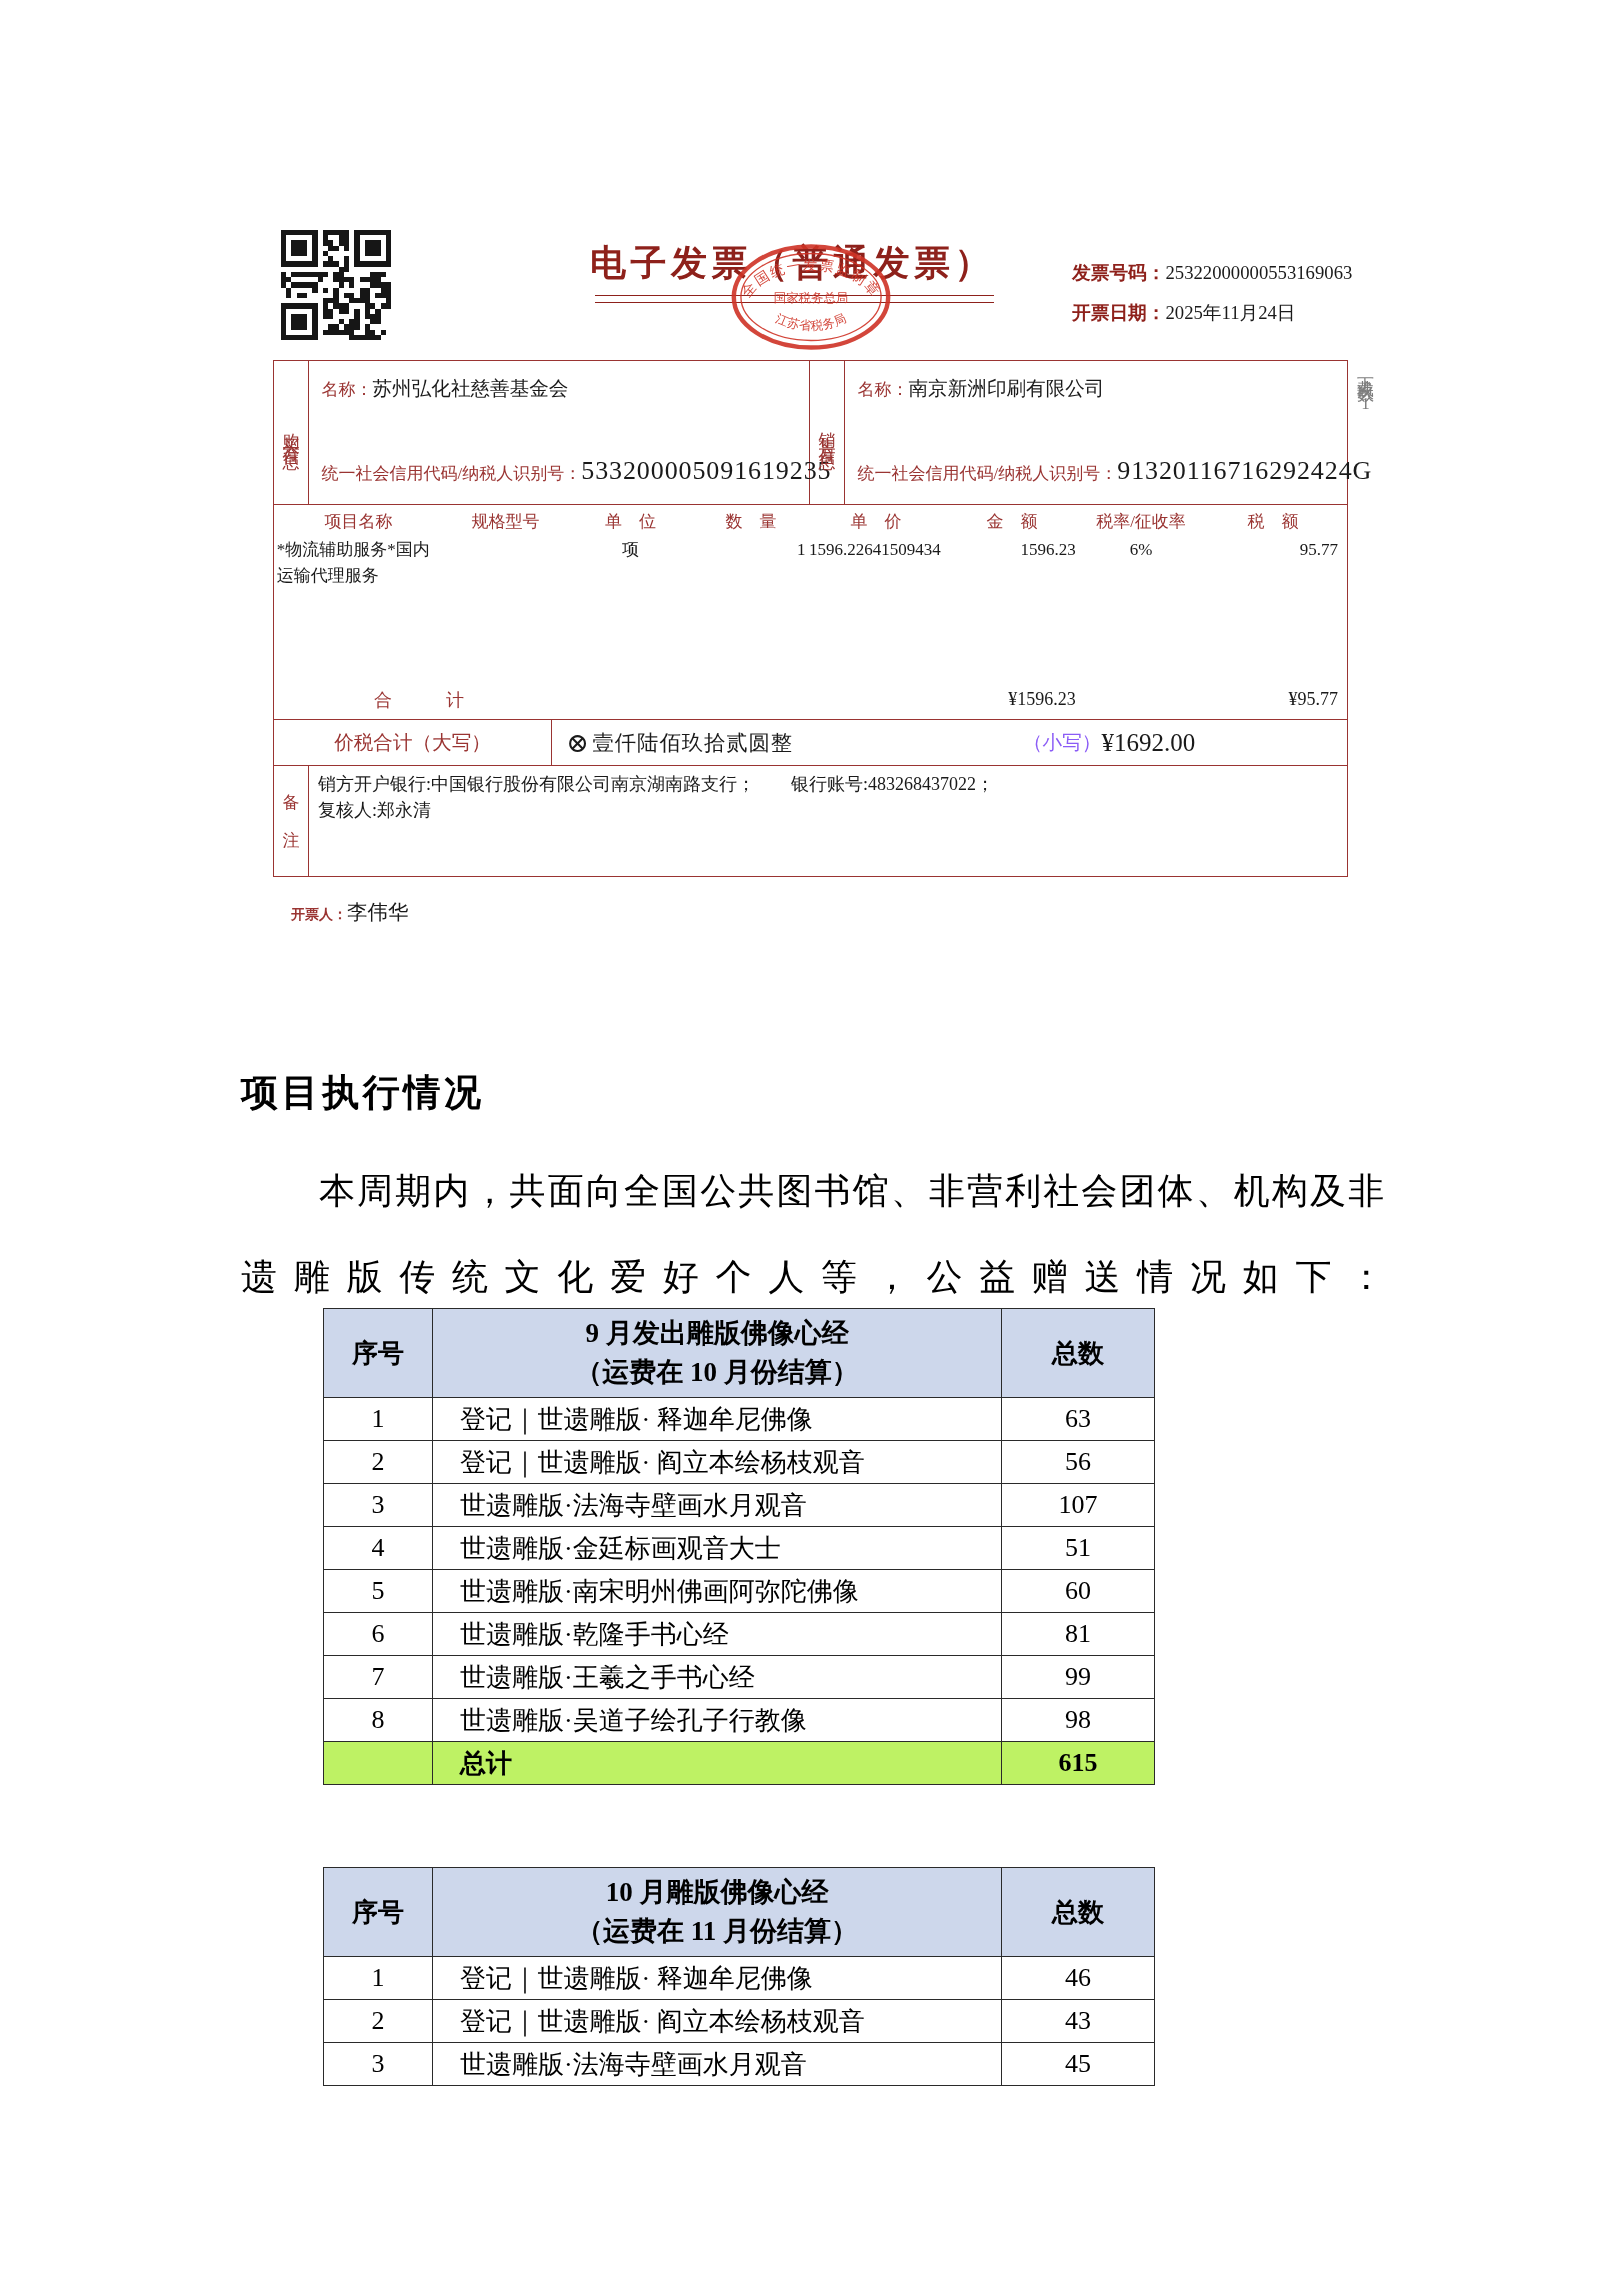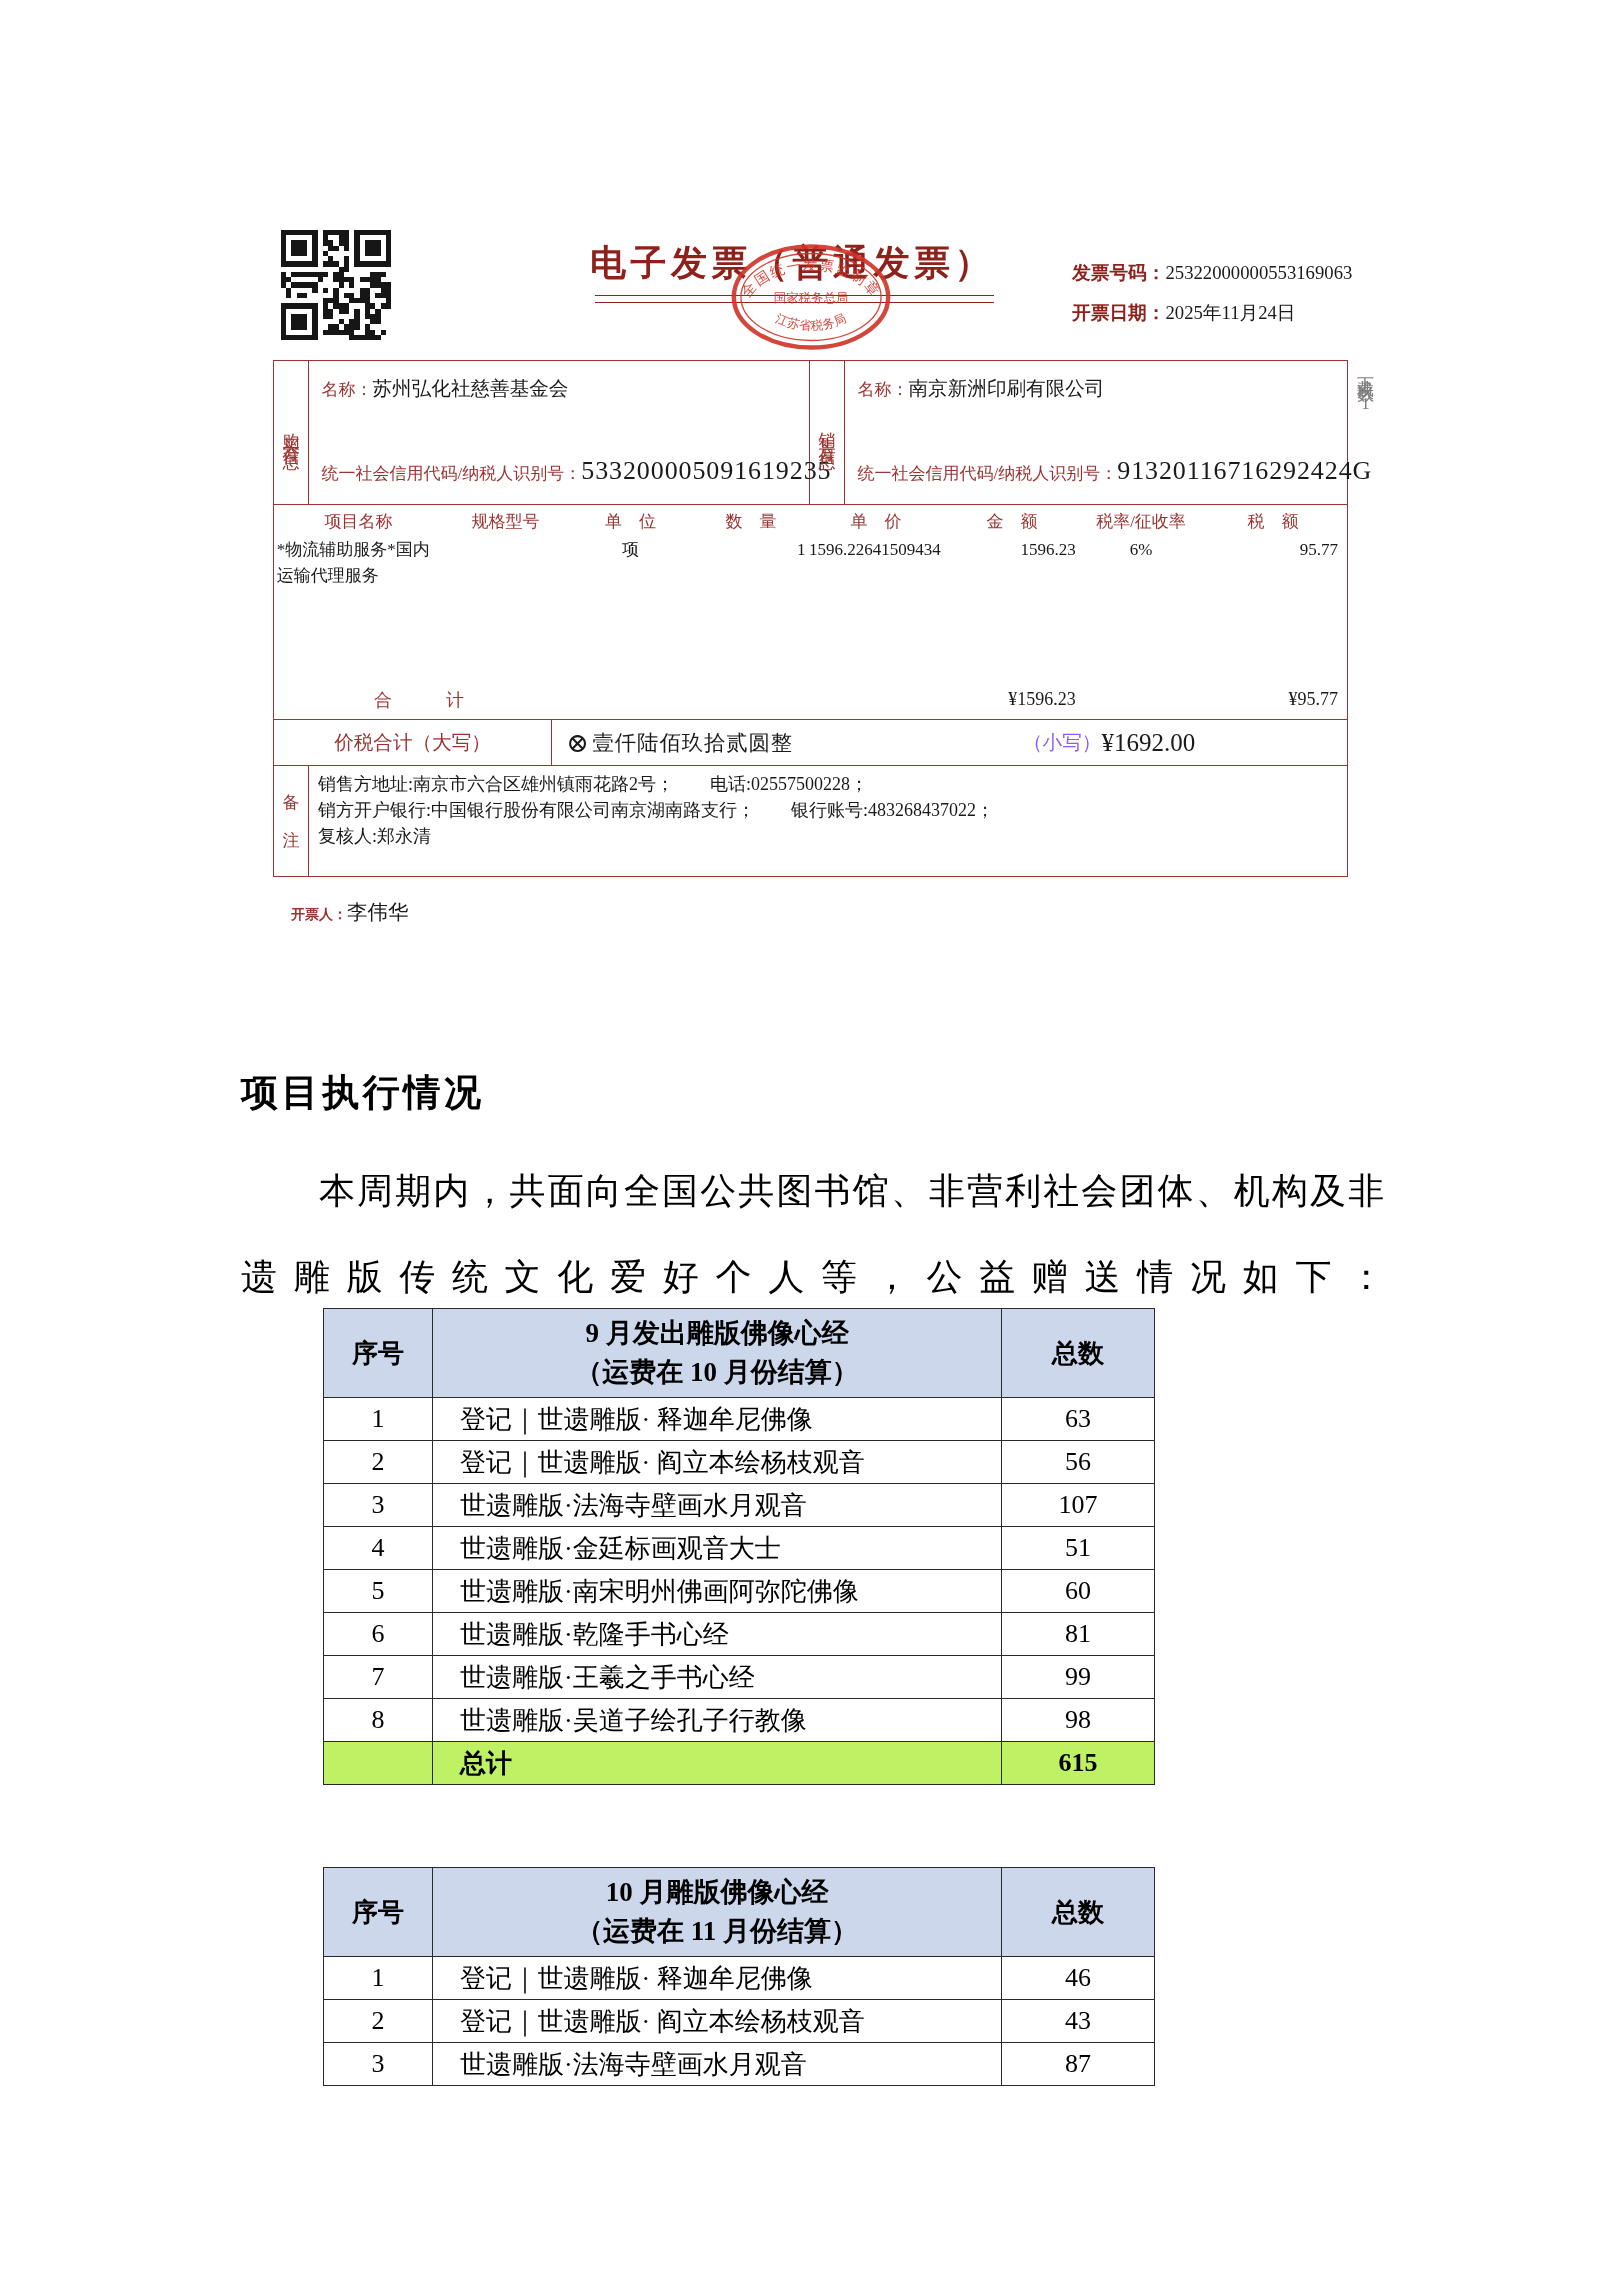--- a/index.html
+++ b/index.html
@@ -327,21 +327,20 @@
         <span class="gt-small">
           <span class="lbl">（小写）</span>
           <span class="val">¥1692.00</span>
         </span>
       </div>
     </div>
 
     <div class="remarks">
       <div class="v-label">备注</div>
       <div class="remarks-content">
-        <div>销售方地址:南京市六合区雄州镇雨花路2号；　　电话:02557500228；</div>
         <div>销方开户银行:中国银行股份有限公司南京湖南路支行；　　银行账号:483268437022；</div>
         <div>复核人:郑永清</div>
       </div>
     </div>
   </div>
 
   <div class="abs issuer">
     <span class="lbl">开票人：</span><span>李伟华</span>
   </div>
 
@@ -432,19 +431,19 @@
           <td>46</td>
         </tr>
     <tr>
           <td>2</td>
           <td class="name">登记｜世遗雕版· 阎立本绘杨枝观音</td>
           <td>43</td>
         </tr>
     <tr>
           <td>3</td>
           <td class="name">世遗雕版·法海寺壁画水月观音</td>
-          <td>87</td>
+          <td>45</td>
         </tr>
   </tbody>
     </table>
 
 </div>
 
 
 </body></html>

